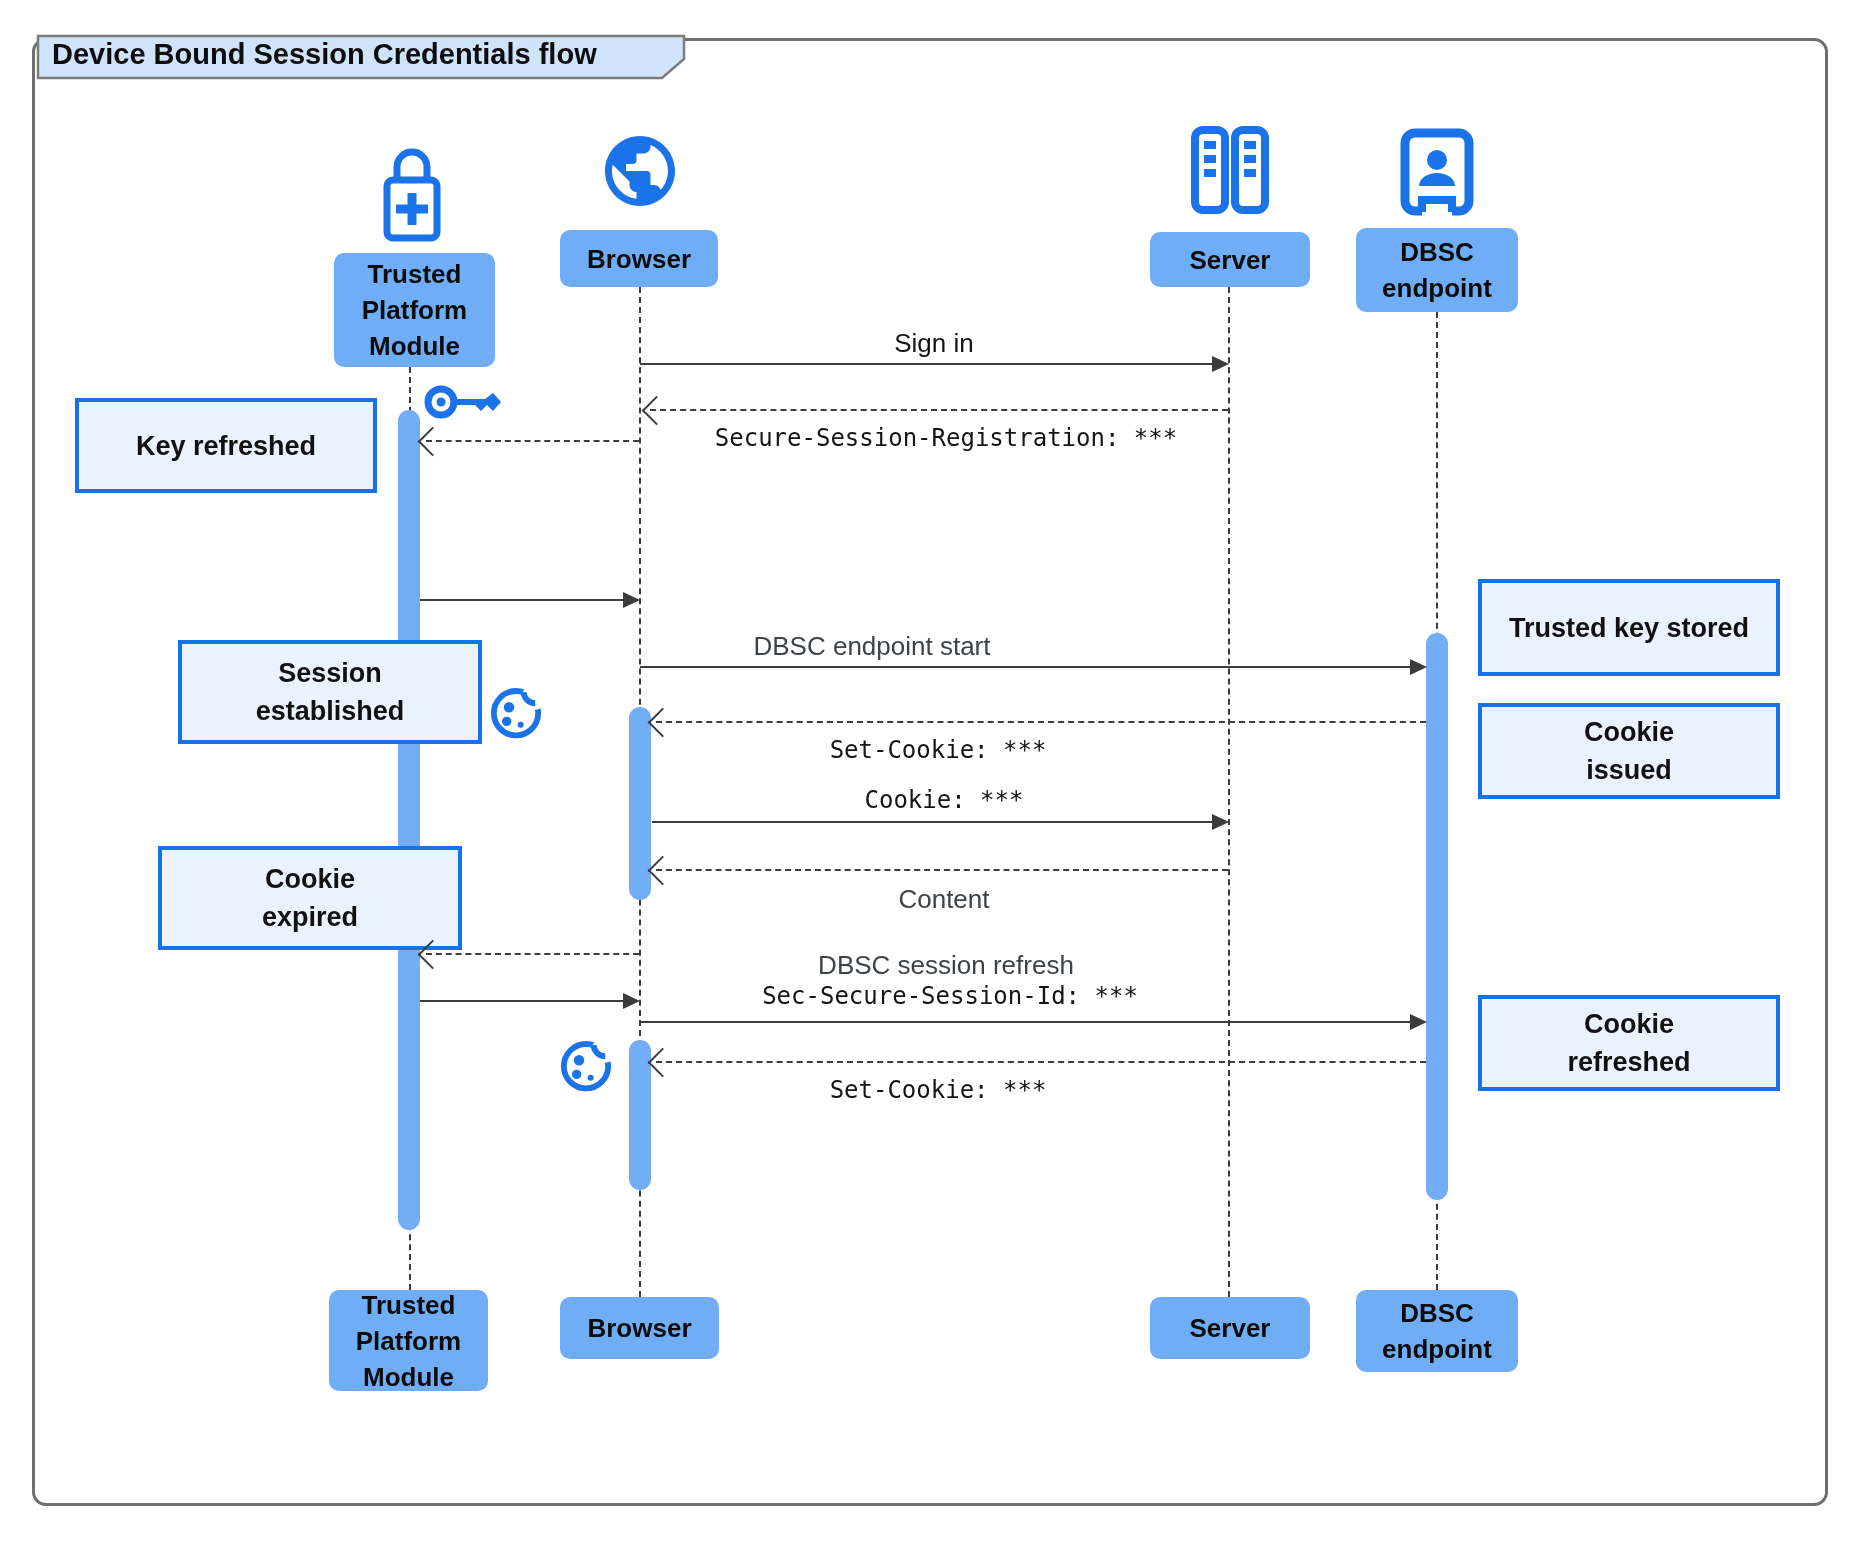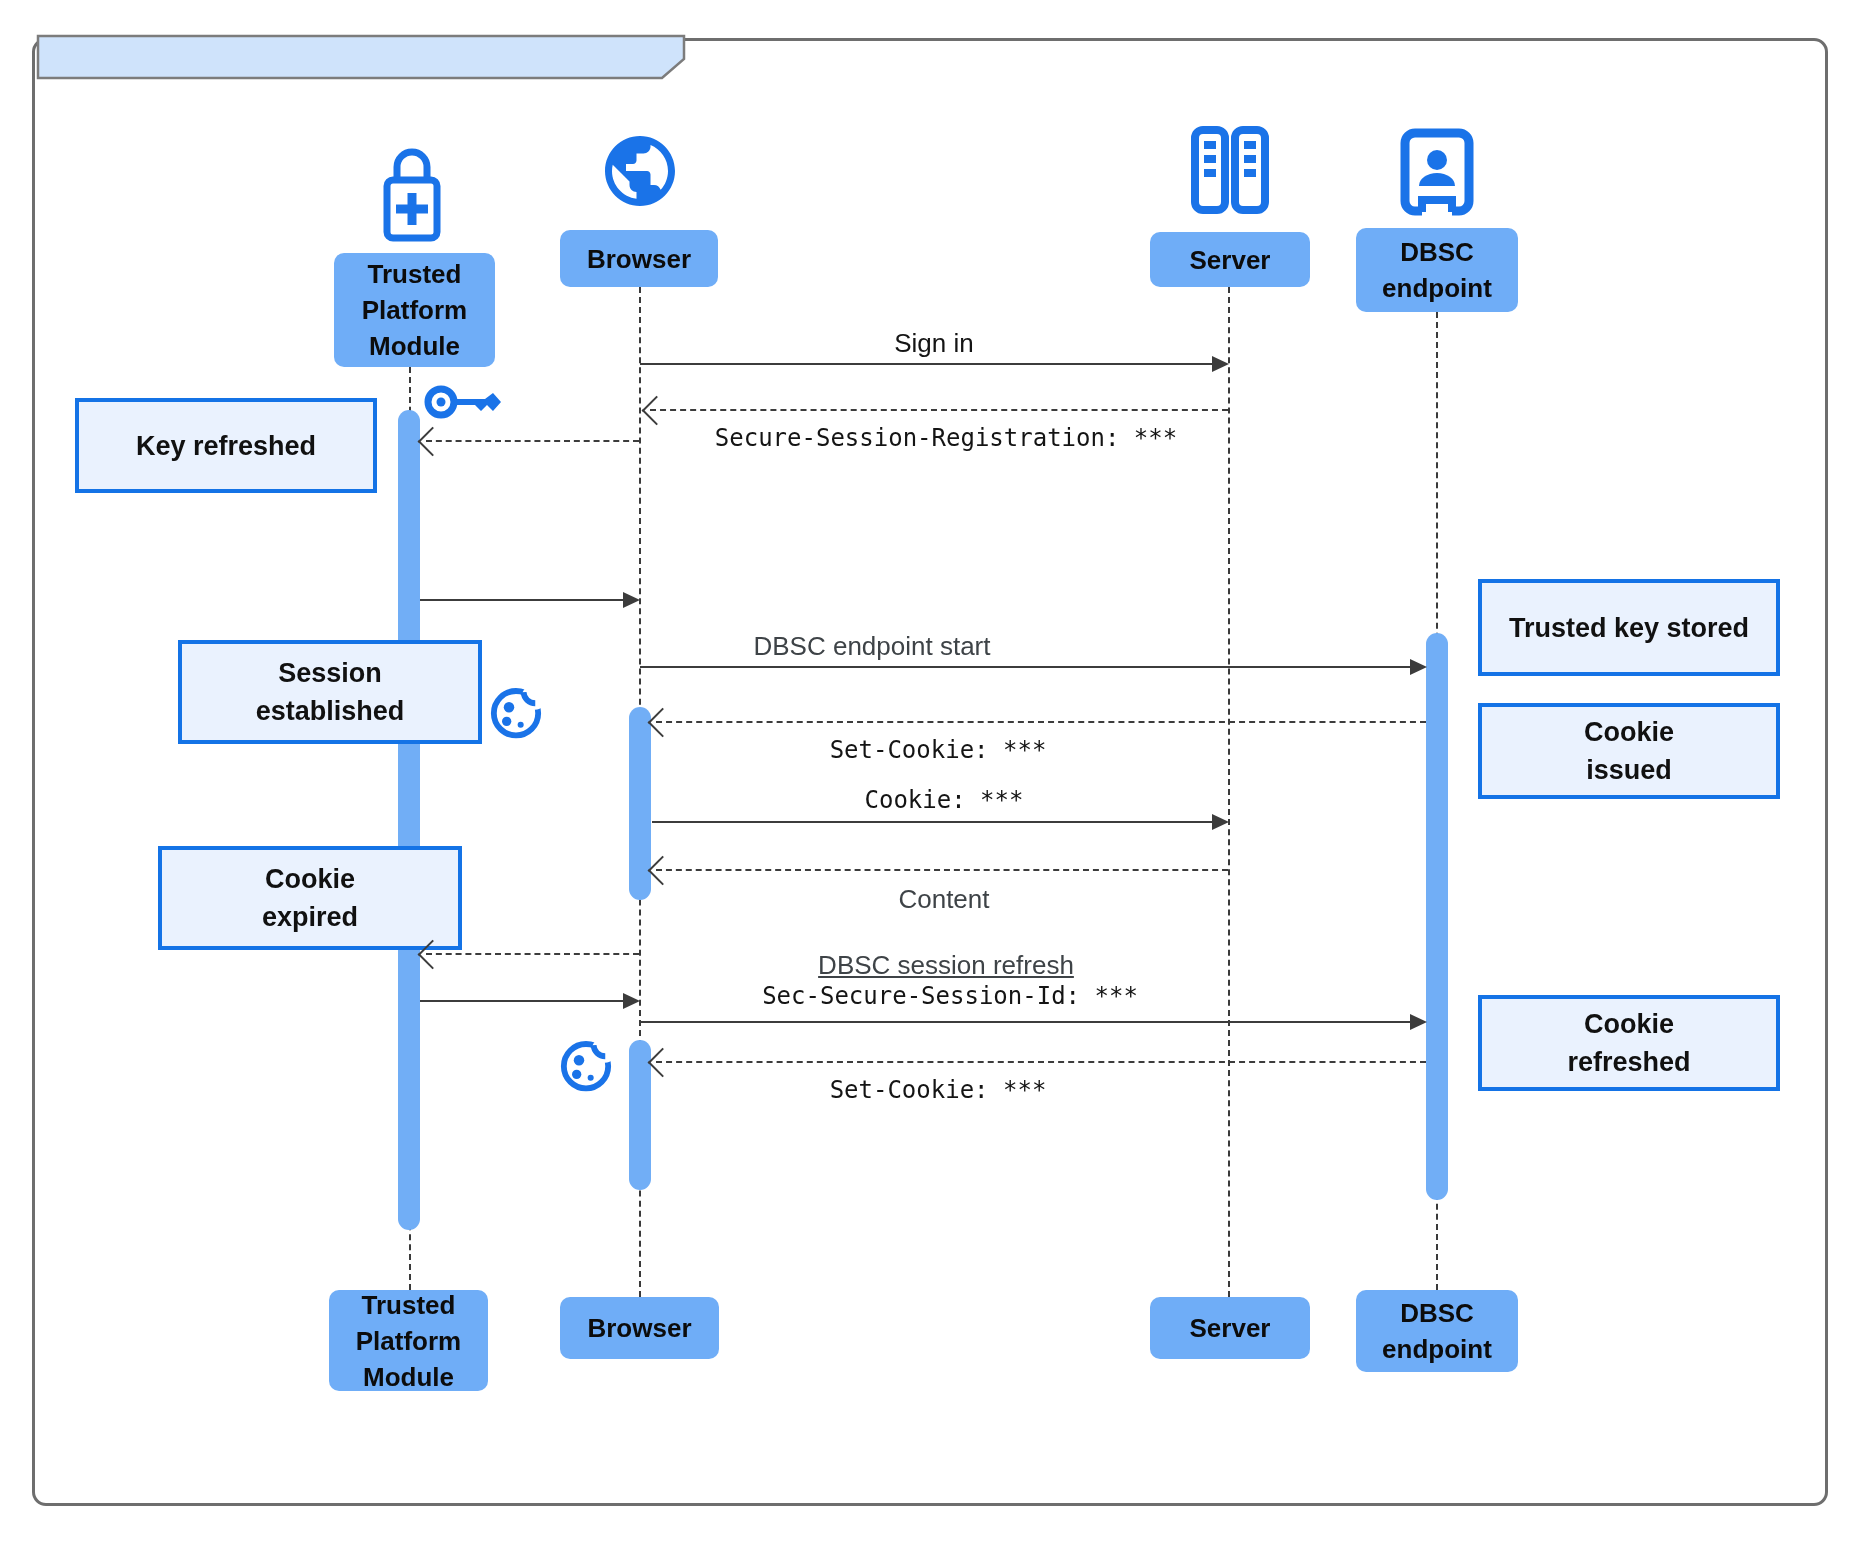--- a/index.html
+++ b/index.html
@@ -35,20 +35,21 @@
 
 <div id="canvas">
 
   <div class="frame"></div>
 
   <div class="title-tab">
     <svg width="650" height="46">
       <path d="M2,2 H648 V25 L626,44 H2 Z" fill="#cfe3fb" stroke="#7c7c7c" stroke-width="2.5"></path>
     </svg>
   </div>
+  <div class="title-text">Device Bound Session Credentials flow</div>
 
   <div class="lifeline" style="left:409px;top:367px;height:923px;"></div>
   <div class="lifeline" style="left:639px;top:287px;height:1010px;"></div>
   <div class="lifeline" style="left:1228px;top:287px;height:1010px;"></div>
   <div class="lifeline" style="left:1436px;top:312px;height:978px;"></div>
 
   <div class="bar" style="left:398px;top:410px;height:820px;background:#71aef6;"></div>
   <div class="bar" style="left:629px;top:707px;height:193px;background:#71aef6;"></div>
   <div class="bar" style="left:629px;top:1040px;height:150px;background:#71aef6;"></div>
   <div class="bar" style="left:1426px;top:633px;height:567px;background:#71aef6;"></div>
@@ -164,21 +165,21 @@
   <div class="dashed-line" style="left:656px;top:869px;width:572px;"></div>
   <div class="chevron-left" style="left:652px;top:860px;"></div>
   <div class="msg-label" style="left:794px;top:884px;width:300px;">Content</div>
 
   <div class="dashed-line" style="left:426px;top:953px;width:213px;"></div>
   <div class="chevron-left" style="left:422px;top:944px;"></div>
 
   <div class="solid-line" style="left:420px;top:1000px;width:204px;"></div>
   <div class="head-filled-right" style="left:623px;top:993px;"></div>
 
-  <div class="msg-label" style="left:796px;top:950px;width:300px;text-decoration:underline;">DBSC session refresh</div>
+  <div class="msg-label" style="left:796px;top:950px;width:300px;">DBSC session refresh</div>
   <div class="msg-mono" style="left:700px;top:982px;width:500px;">Sec-Secure-Session-Id: ***</div>
   <div class="solid-line" style="left:640px;top:1021px;width:771px;"></div>
   <div class="head-filled-right" style="left:1410px;top:1014px;"></div>
 
   <span class="icon" style="left:558px;top:1037px;">
     <svg width="56" height="56" viewBox="0 0 48 48">
       <circle cx="24" cy="25" r="19" fill="#fff" stroke="#1a73e8" stroke-width="5"></circle>
       <circle cx="40" cy="11" r="11" fill="#fff"></circle>
       <path d="M30.5,7 a10,10 0 0 0 10,9.5" fill="none" stroke="#1a73e8" stroke-width="5"></path>
       <circle cx="18" cy="20" r="4.5" fill="#1a73e8"></circle>

